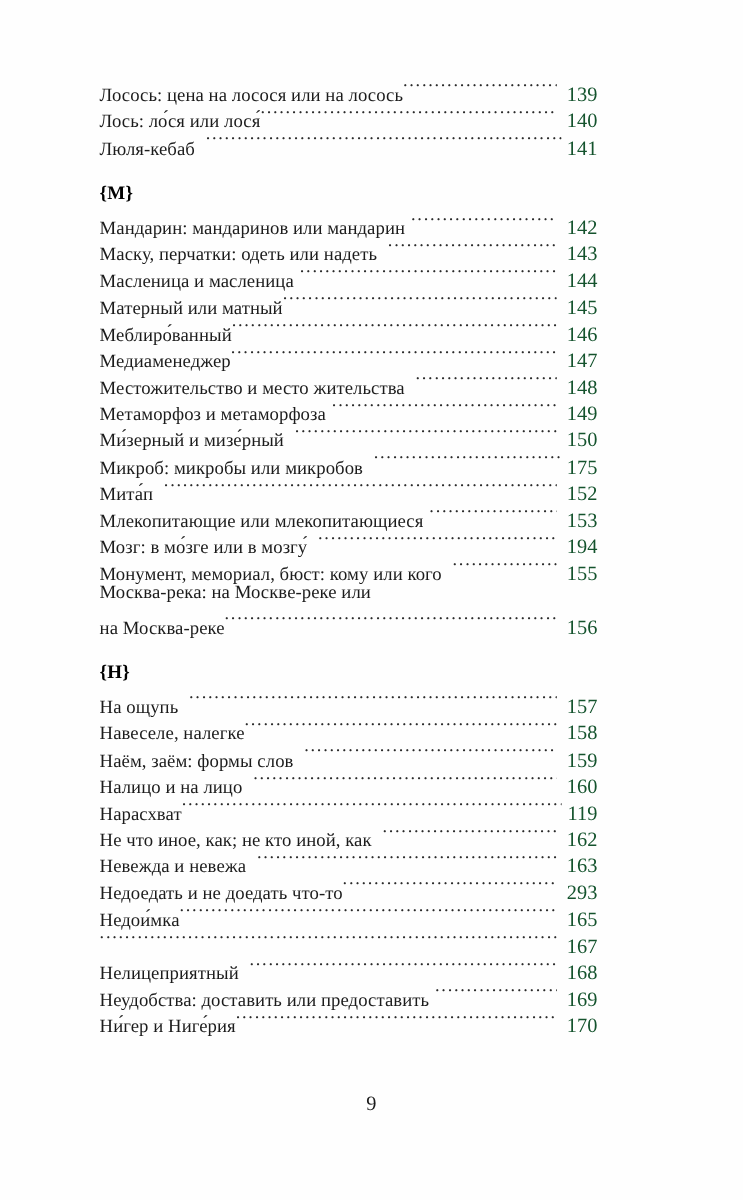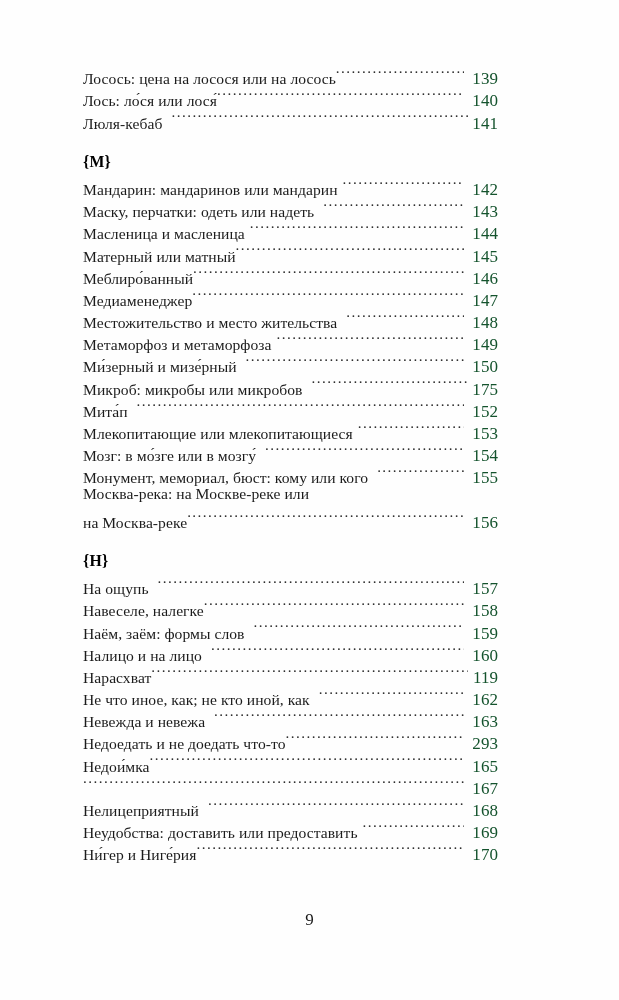--- a/index.html
+++ b/index.html
@@ -179,21 +179,21 @@
         <span class="pageno">152</span>
       </div>
       <div class="entry gap">
         <span class="title">Млекопитающие или млекопитающиеся</span>
         <span class="leader"></span>
         <span class="pageno">153</span>
       </div>
       <div class="entry gap2">
         <span class="title">Мозг: в мо́зге или в мозгу́</span>
         <span class="leader"></span>
-        <span class="pageno">154</span>
+        <span class="pageno">194</span>
       </div>
       <div class="entry gap2">
         <span class="title">Монумент, мемориал, бюст: кому или кого</span>
         <span class="leader"></span>
         <span class="pageno">155</span>
       </div>
       <div class="entry nolead">
         <span class="title">Москва-река: на Москве-реке или</span>
       </div>
       <div class="entry">

